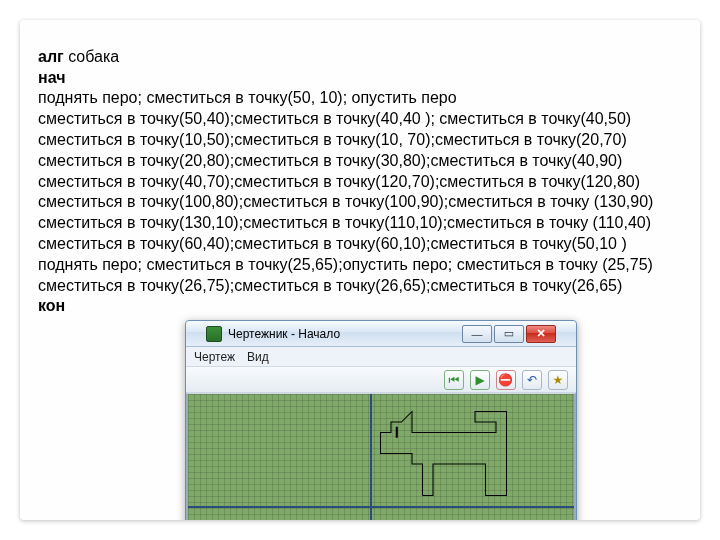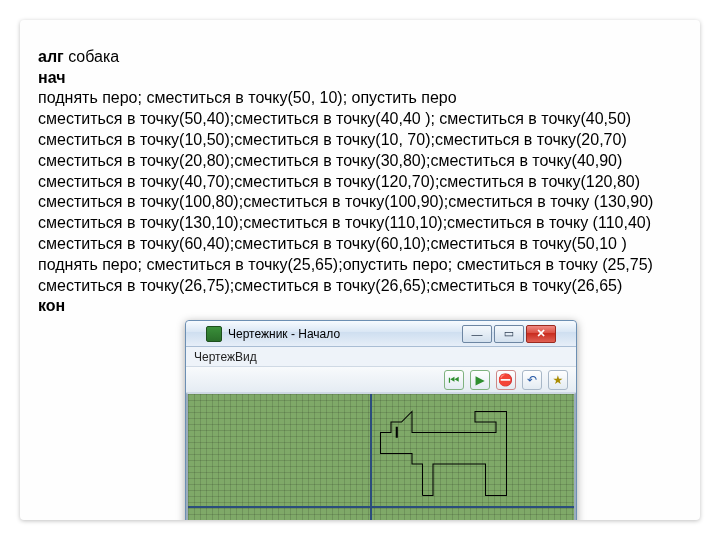--- a/index.html
+++ b/index.html
@@ -72,20 +72,21 @@
     }
     .tbtn.close {
       background: linear-gradient(#f08a84,#d94c3f 45%,#c92c1f 46%,#e06054);
       border-color: #9a2a20; color: #fff; font-weight: bold;
     }
     .menubar {
       height: 20px;
       background: #eef3f9;
       border-bottom: 1px solid #cfd9e4;
       display: flex; align-items: center;
+      gap: 12px;
       padding: 0 8px;
       color: #222;
     }
     .toolbar {
       height: 26px;
       background: linear-gradient(#f8fafc,#e5ecf3);
       border-bottom: 1px solid #cfd9e4;
       display: flex; align-items: center; justify-content: flex-end;
       gap: 6px; padding: 0 8px;
     }

